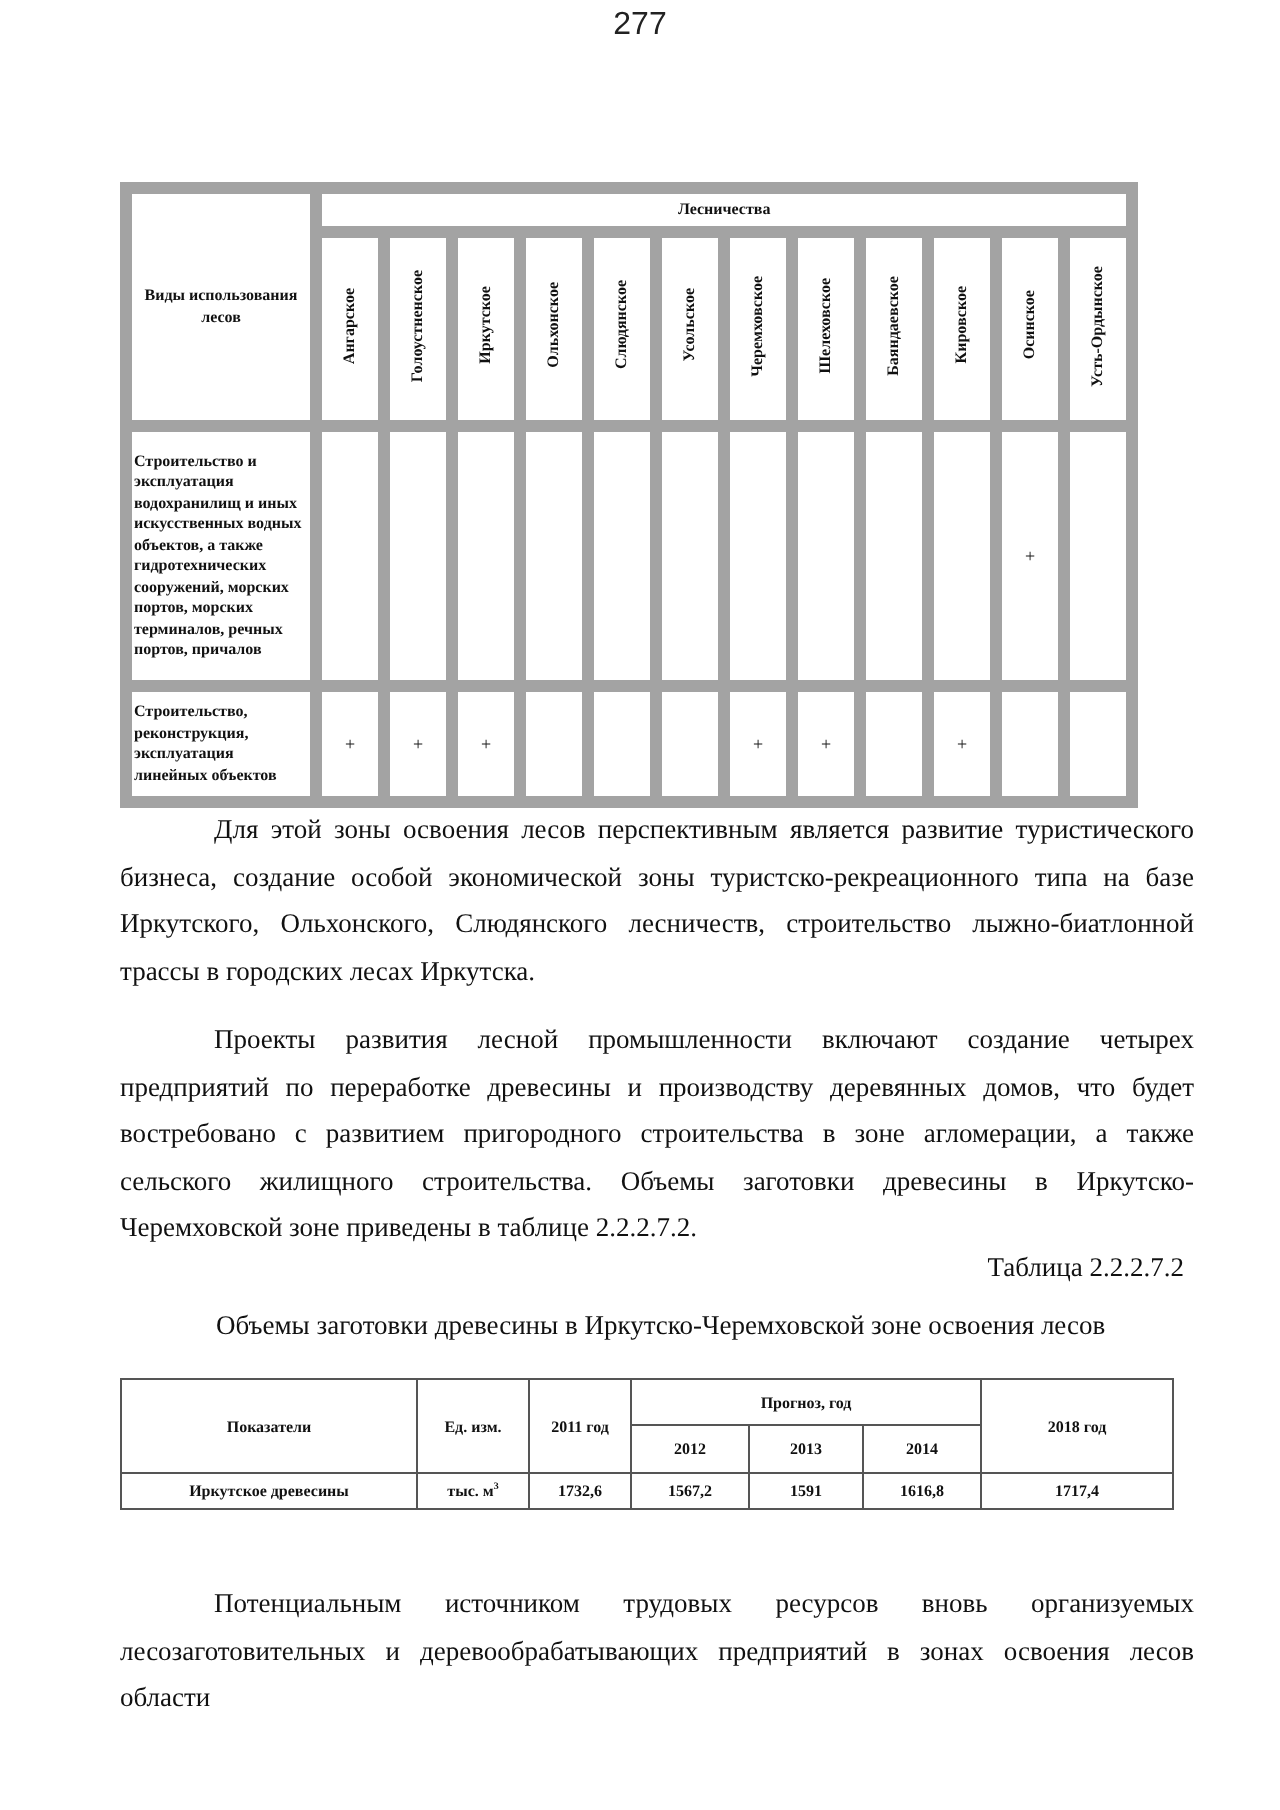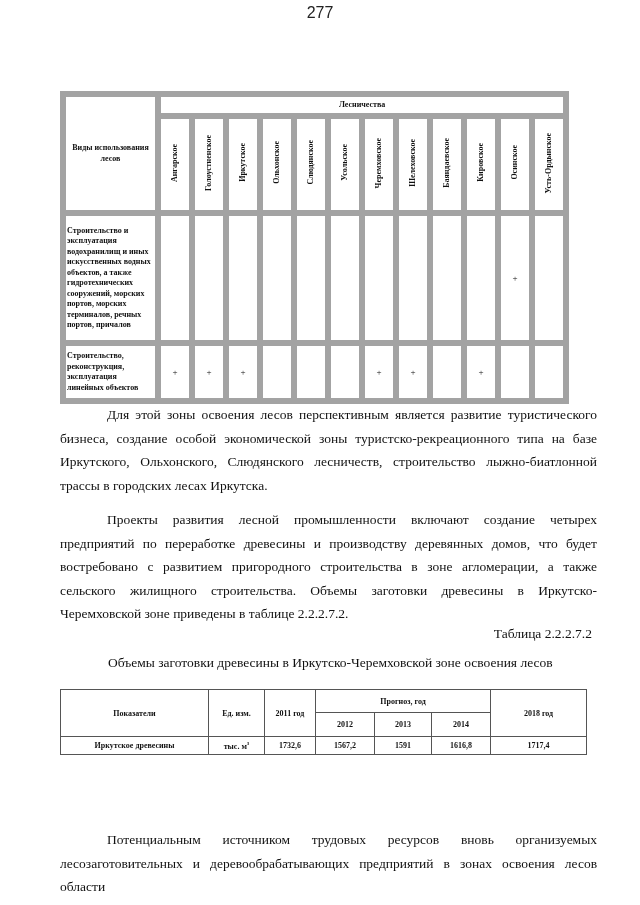--- a/index.html
+++ b/index.html
@@ -135,13 +135,13 @@
     <td><span>тыс. м</span><sup>3</sup></td>
     <td>1732,6</td>
     <td>1567,2</td>
     <td>1591</td>
     <td>1616,8</td>
     <td>1717,4</td>
   </tr>
 </tbody>
   </table>
 
-<p class="para last" style="top:790px;margin-top:38px;">Потенциальным источником трудовых ресурсов вновь организуемых лесозаготовительных и деревообрабатывающих предприятий в зонах освоения лесов области</p>
+<p class="para last" style="top:790px;">Потенциальным источником трудовых ресурсов вновь организуемых лесозаготовительных и деревообрабатывающих предприятий в зонах освоения лесов области</p>
 
 </body></html>

